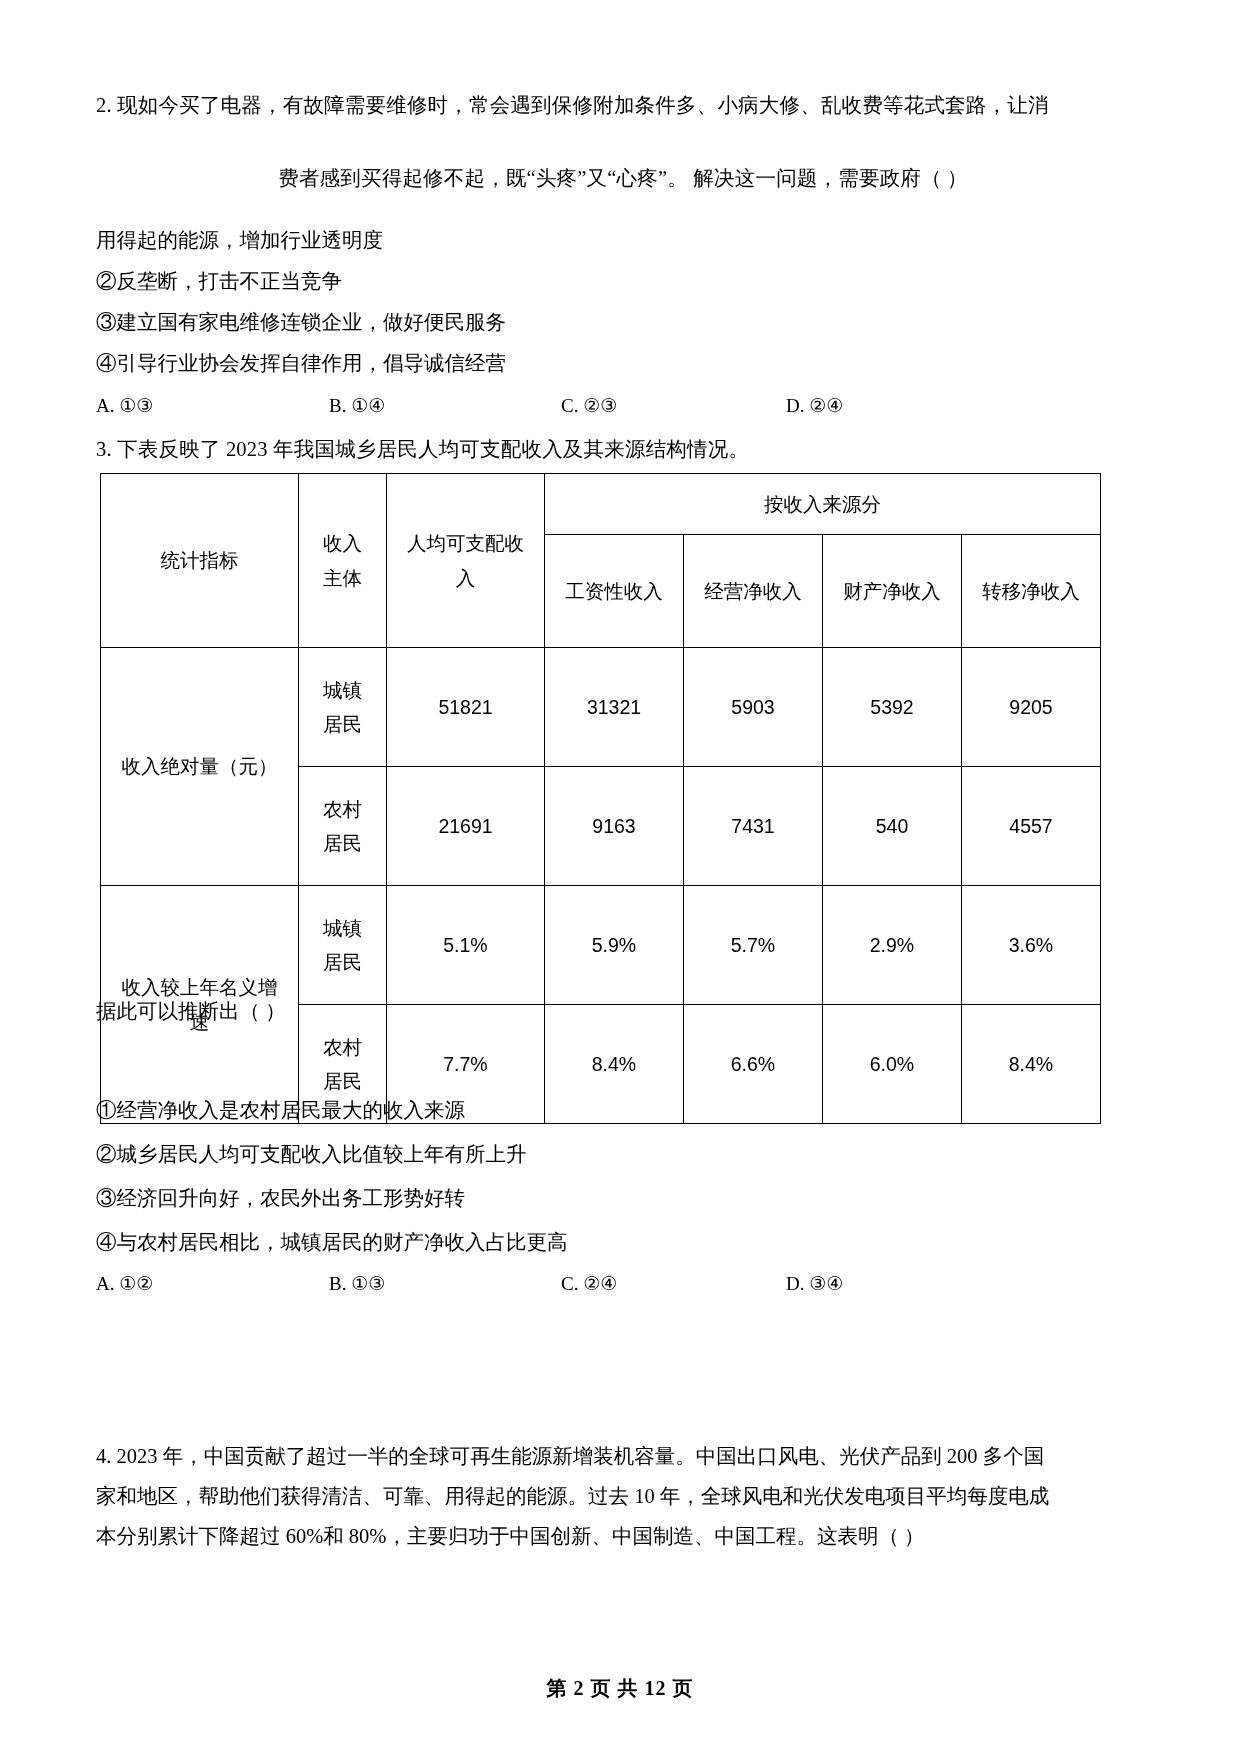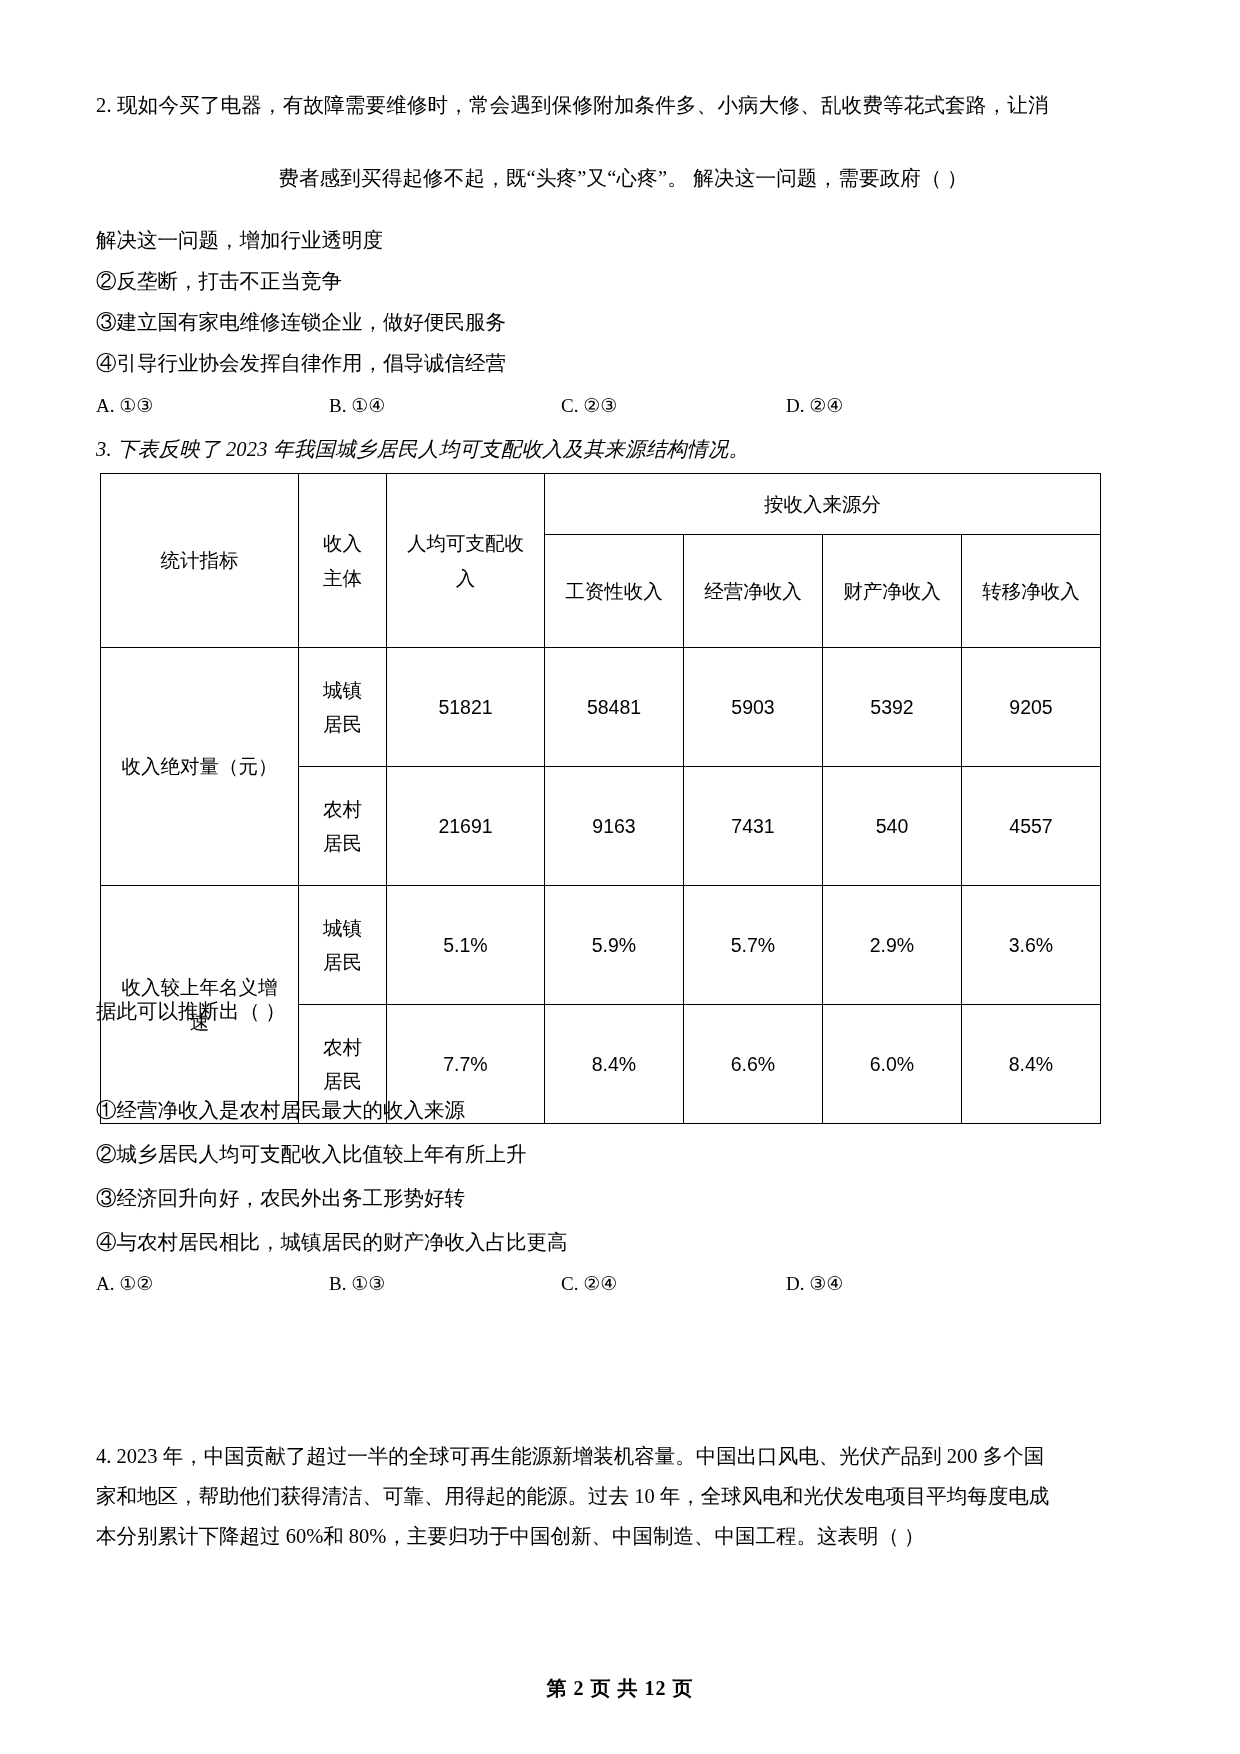--- a/index.html
+++ b/index.html
@@ -128,33 +128,33 @@
   }
 </style>
 </head>
 <body>
 
 <div class="page">
 
   <div class="q-stem q2-line1">2. 现如今买了电器，有故障需要维修时，常会遇到保修附加条件多、小病大修、乱收费等花式套路，让消</div>
   <div class="q-stem q2-line2">费者感到买得起修不起，既“头疼”又“心疼”。  解决这一问题，需要政府（  ）</div>
 
-  <div class="opt-line" style="top:225px;">解决这一问题，增加行业透明度</div>
+  <div class="opt-line" style="top:225px;">用得起的能源，增加行业透明度</div>
   <div class="opt-line" style="top:266px;">②反垄断，打击不正当竞争</div>
   <div class="opt-line" style="top:348px;">④引导行业协会发挥自律作用，倡导诚信经营</div>
   <div class="opt-line" style="top:307px;">③建立国有家电维修连锁企业，做好便民服务</div>
 
   <div class="choice-row" style="top:394px;">
     <span class="choice">A. ①③</span>
     <span class="choice">B. ①④</span>
     <span class="choice">C. ②③</span>
     <span class="choice">D. ②④</span>
   </div>
 
-  <div class="q-stem" style="position:absolute; left:96px; top:434px; white-space:nowrap;font-style:italic;">3. 下表反映了 2023 年我国城乡居民人均可支配收入及其来源结构情况。</div>
+  <div class="q-stem" style="position:absolute; left:96px; top:434px; white-space:nowrap;">3. 下表反映了 2023 年我国城乡居民人均可支配收入及其来源结构情况。</div>
 
   <table class="data-table">
     <colgroup>
       <col class="col-1">
         <col class="col-2">
         <col class="col-3">
       <col class="col-4">
         <col class="col-5">
         <col class="col-6">
         <col class="col-7">
@@ -170,21 +170,21 @@
         <td class="hdr-wrap tall">工资性收入</td>
         <td class="hdr-wrap tall">经营净收入</td>
         <td class="hdr-wrap tall">财产净收入</td>
         <td class="hdr-wrap tall">转移净收入</td>
       </tr>
 
       <tr>
         <td rowspan="2">收入绝对量（元）</td>
         <td class="hdr-wrap tall2">城镇居民</td>
         <td class="num-cell">51821</td>
-        <td class="num-cell">58481</td>
+        <td class="num-cell">31321</td>
         <td class="num-cell">5903</td>
         <td class="num-cell">5392</td>
         <td class="num-cell">9205</td>
       </tr>
       <tr>
         <td class="hdr-wrap tall2">农村居民</td>
         <td class="num-cell">21691</td>
         <td class="num-cell">9163</td>
         <td class="num-cell">7431</td>
         <td class="num-cell">540</td>

